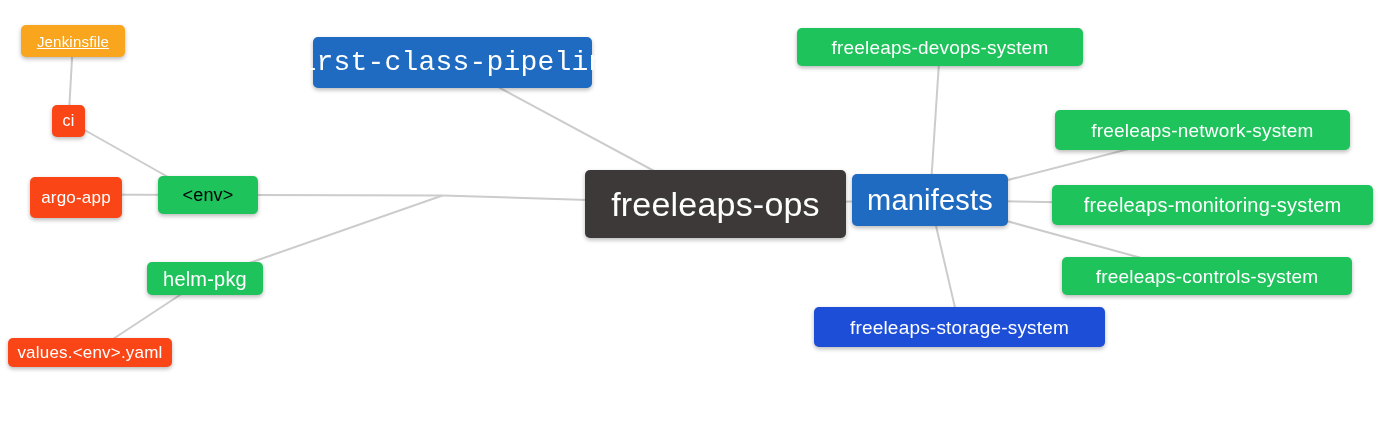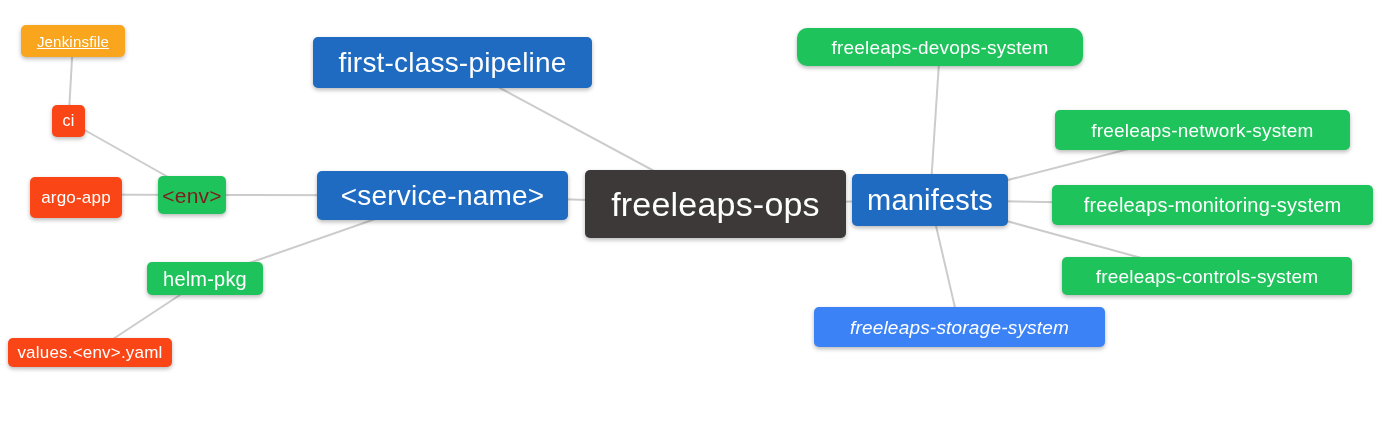--- a/index.html
+++ b/index.html
@@ -62,26 +62,25 @@
       <line x1="930" y1="200" x2="940" y2="47" stroke="#cccccc" stroke-width="2"></line>
       <line x1="930" y1="200" x2="1202.5" y2="130" stroke="#cccccc" stroke-width="2"></line>
       <line x1="930" y1="200" x2="1212.5" y2="205" stroke="#cccccc" stroke-width="2"></line>
       <line x1="930" y1="200" x2="1207" y2="276" stroke="#cccccc" stroke-width="2"></line>
       <line x1="930" y1="200" x2="959.5" y2="327" stroke="#cccccc" stroke-width="2"></line>
     </svg>
   <div id="node-layer">
       <div class="node" style="left: 21px; top: 25px; width: 104px; height: 32px; font-size: 15px; background: rgb(249, 165, 29); color: rgb(255, 255, 255); text-decoration: underline;">Jenkinsfile</div>
       <div class="node" style="left: 52px; top: 105px; width: 33px; height: 32px; font-size: 16px; background: rgb(250, 70, 22); color: rgb(255, 255, 255);">ci</div>
       <div class="node" style="left: 30px; top: 177px; width: 92px; height: 41px; font-size: 17px; background: rgb(250, 70, 22); color: rgb(255, 255, 255);">argo-app</div>
-      <div class="node" style="left: 158px; top: 176px; width: 68px; height: 38px; font-size: 21px; background: rgb(31, 195, 92); color: #7f1d1d;">&lt;env&gt;</div>
+      <div class="node" style="left: 158px; top: 176px; width: 100px; height: 38px; font-size: 18px; background: rgb(31, 195, 92); color: #000000;">&lt;env&gt;</div>
       <div class="node" style="left: 147px; top: 262px; width: 116px; height: 33px; font-size: 20px; background: rgb(31, 195, 92); color: rgb(255, 255, 255);">helm-pkg</div>
       <div class="node" style="left: 8px; top: 338px; width: 164px; height: 29px; font-size: 17px; background: rgb(250, 70, 22); color: rgb(255, 255, 255);">values.&lt;env&gt;.yaml</div>
-      <div class="node" style="left: 313px; top: 37px; width: 279px; height: 51px; font-size: 28px; background: rgb(30, 107, 193); color: rgb(255, 255, 255);">first-class-pipeline</div>
-      <div class="node" style="left: 317px; top: 171px; width: 251px; height: 49px; font-size: 28px; background: rgb(30, 107, 193); color: rgb(255, 255, 255);">&lt;service-name&gt;</div>
+      <div class="node" style="left: 313px; top: 37px; width: 279px; height: 51px; font-size: 28px; background: rgb(30, 107, 193); color: rgb(255, 255, 255); font-family: Liberation Mono, monospace;">first-class-pipeline</div>
       <div class="node" style="left: 585px; top: 170px; width: 261px; height: 68px; font-size: 34px; background: rgb(61, 57, 57); color: rgb(255, 255, 255);">freeleaps-ops</div>
       <div class="node" style="left: 852px; top: 174px; width: 156px; height: 52px; font-size: 29px; background: rgb(30, 107, 193); color: rgb(255, 255, 255);">manifests</div>
-      <div class="node" style="left: 797px; top: 28px; width: 286px; height: 38px; font-size: 19px; background: rgb(31, 195, 92); color: rgb(255, 255, 255); border-radius: 10px;">freeleaps-devops-system</div>
+      <div class="node" style="left: 797px; top: 28px; width: 286px; height: 38px; font-size: 19px; background: rgb(31, 195, 92); color: rgb(255, 255, 255);">freeleaps-devops-system</div>
       <div class="node" style="left: 1055px; top: 110px; width: 295px; height: 40px; font-size: 19px; background: rgb(31, 195, 92); color: rgb(255, 255, 255);">freeleaps-network-system</div>
       <div class="node" style="left: 1052px; top: 185px; width: 321px; height: 40px; font-size: 20px; background: rgb(31, 195, 92); color: rgb(255, 255, 255);">freeleaps-monitoring-system</div>
       <div class="node" style="left: 1062px; top: 257px; width: 290px; height: 38px; font-size: 19px; background: rgb(31, 195, 92); color: rgb(255, 255, 255);">freeleaps-controls-system</div>
-      <div class="node" style="left: 814px; top: 307px; width: 291px; height: 40px; font-size: 19px; background: #3b82f6; color: rgb(255, 255, 255); font-style: italic;">freeleaps-storage-system</div>
+      <div class="node" style="left: 814px; top: 307px; width: 291px; height: 40px; font-size: 19px; background: #1d4ed8; color: rgb(255, 255, 255);">freeleaps-storage-system</div>
     </div>
 </div>
 
 </body></html>

